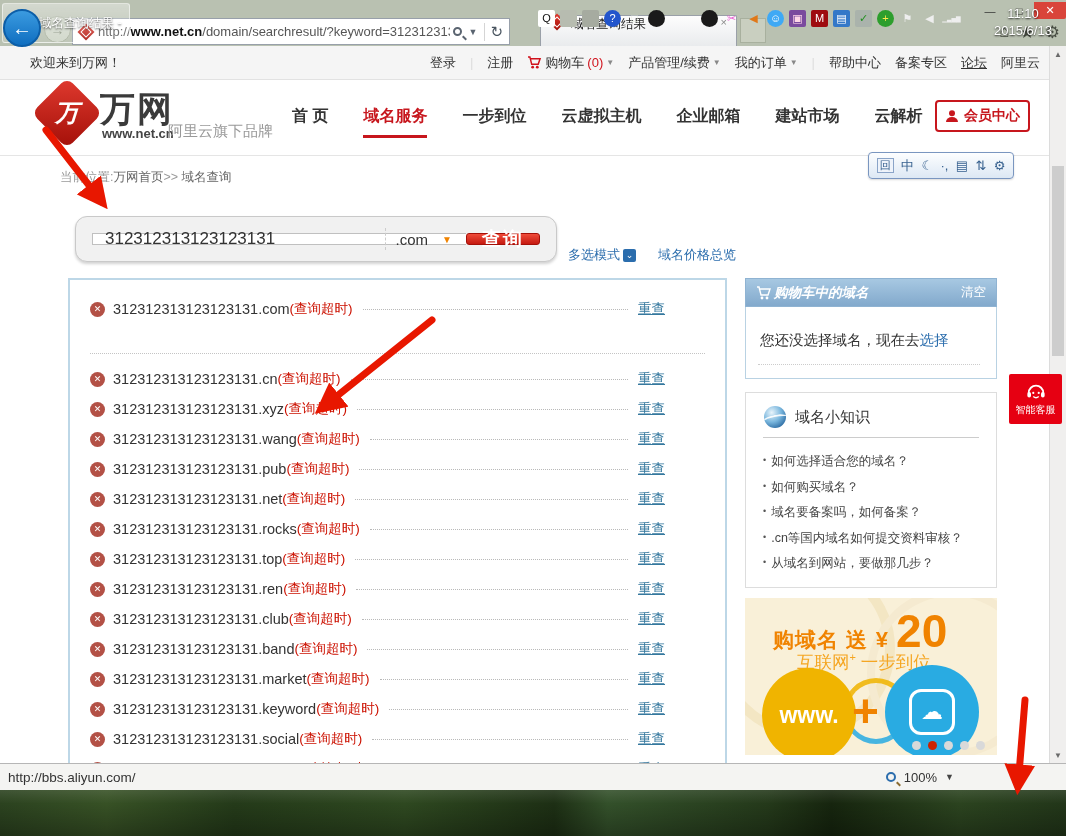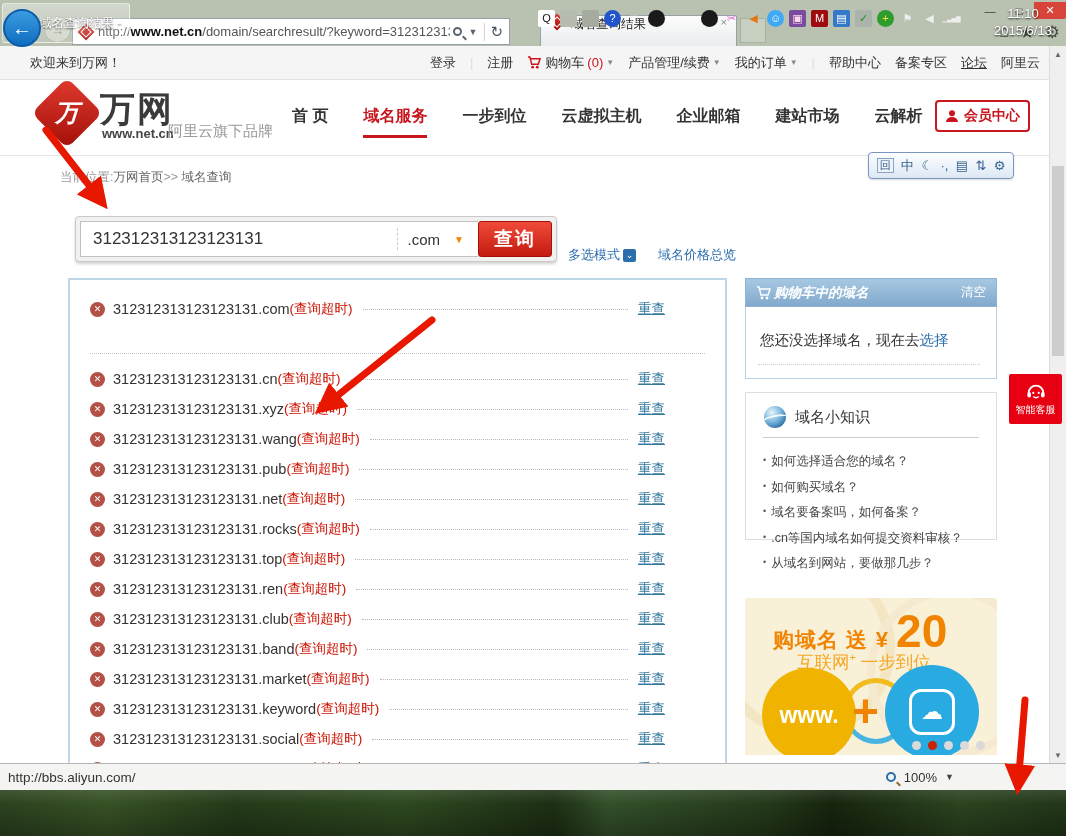--- a/index.html
+++ b/index.html
@@ -78,21 +78,21 @@
   
   .imebar { position:absolute; left:868px; top:152px; width:146px; height:27px; z-index:20;
             background:linear-gradient(#fdfeff,#dde8f4); border:1px solid #7a96c0; border-radius:4px;
             display:flex; align-items:center; justify-content:space-around; padding:0 4px;
             color:#37618f; font-size:13px; box-shadow:0 1px 2px rgba(0,0,0,.15); }
   .imebar .ico { line-height:1; }
   .imebar .ico.first { border:1px solid #8aa4c8; padding:1px 2px; font-size:11px; background:#eef3fa; }
 
   
   .searchwrap { position:absolute; left:75px; top:216px; width:482px; height:46px;
-                background:#f1f1f1; border:1px solid #c9c9c9; border-radius:4px; padding:4px;
+                background:#f1f1f1; border:1px solid #c9c9c9; border-radius:12px; padding:16px;
                 box-shadow:0 2px 3px rgba(0,0,0,.18); display:flex; }
   .searchfield { flex:1; background:#fff; border:1px solid #c0c0c0; border-right:none;
                  display:flex; align-items:center; }
   .searchtext { flex:1; font-size:17px; color:#333; padding-left:12px; border:none; outline:none;
                 font-family:inherit; background:transparent; }
   .tldsep { width:0; height:22px; border-left:1px dashed #ccc; }
   .tldval { font-size:15px; color:#333; padding:0 14px 0 10px; }
   .tldcaret { color:#f08300; font-size:10px; margin-right:14px; }
   .searchbtn { width:74px; background:linear-gradient(#ef4b39,#c51a11); border:1px solid #a51008;
                border-radius:3px; color:#fff; font-size:19px; font-weight:bold; display:flex;
@@ -119,21 +119,21 @@
                  background:linear-gradient(#a7c8e2,#82a9cc); border:1px solid #8fb3d2;
                  display:flex; align-items:center; padding:0 10px; color:#fff; }
   .cartpanel-h .t { font-size:13.5px; font-weight:bold; flex:1; margin-left:2px;font-style:italic; }
   .cartpanel-h .clear { font-size:12.5px; }
   .cartpanel-b { position:absolute; left:745px; top:307px; width:252px; height:72px;
                  border:1px solid #b9d2e3; border-top:none; background:#fff; }
   .cartpanel-b .txt { position:absolute; left:14px; top:24px; font-size:14.5px; color:#333; }
   .cartpanel-b .txt a { color:#2b6dad; text-decoration:none; }
   .cartpanel-b .dots { position:absolute; left:12px; right:16px; bottom:13px; border-top:1px dotted #ccc; }
 
-  .knowledge { position:absolute; left:745px; top:392px; width:252px; height:148px;
+  .knowledge { position:absolute; left:745px; top:392px; width:252px; height:196px;
                border:1px solid #ddd; background:#fff; }
   .k-head { display:flex; align-items:center; gap:9px; padding:13px 0 0 18px; }
   .globe { width:22px; height:22px; border-radius:50%;
            background:radial-gradient(circle at 35% 30%, #e8f4fb, #79b6dd 45%, #2e6da4 80%);
            position:relative; overflow:hidden; }
   .globe:after { content:""; position:absolute; left:-4px; top:9px; width:30px; height:10px;
                  border-top:2px solid #fff; border-radius:50%; transform:rotate(-12deg); opacity:.9; }
   .k-title { font-size:15px; color:#333; }
   .k-rule { margin:9px auto 0; width:216px; border-bottom:1px solid #ccc; }
   .k-list { list-style:none; padding:10px 12px 0 17px; }

